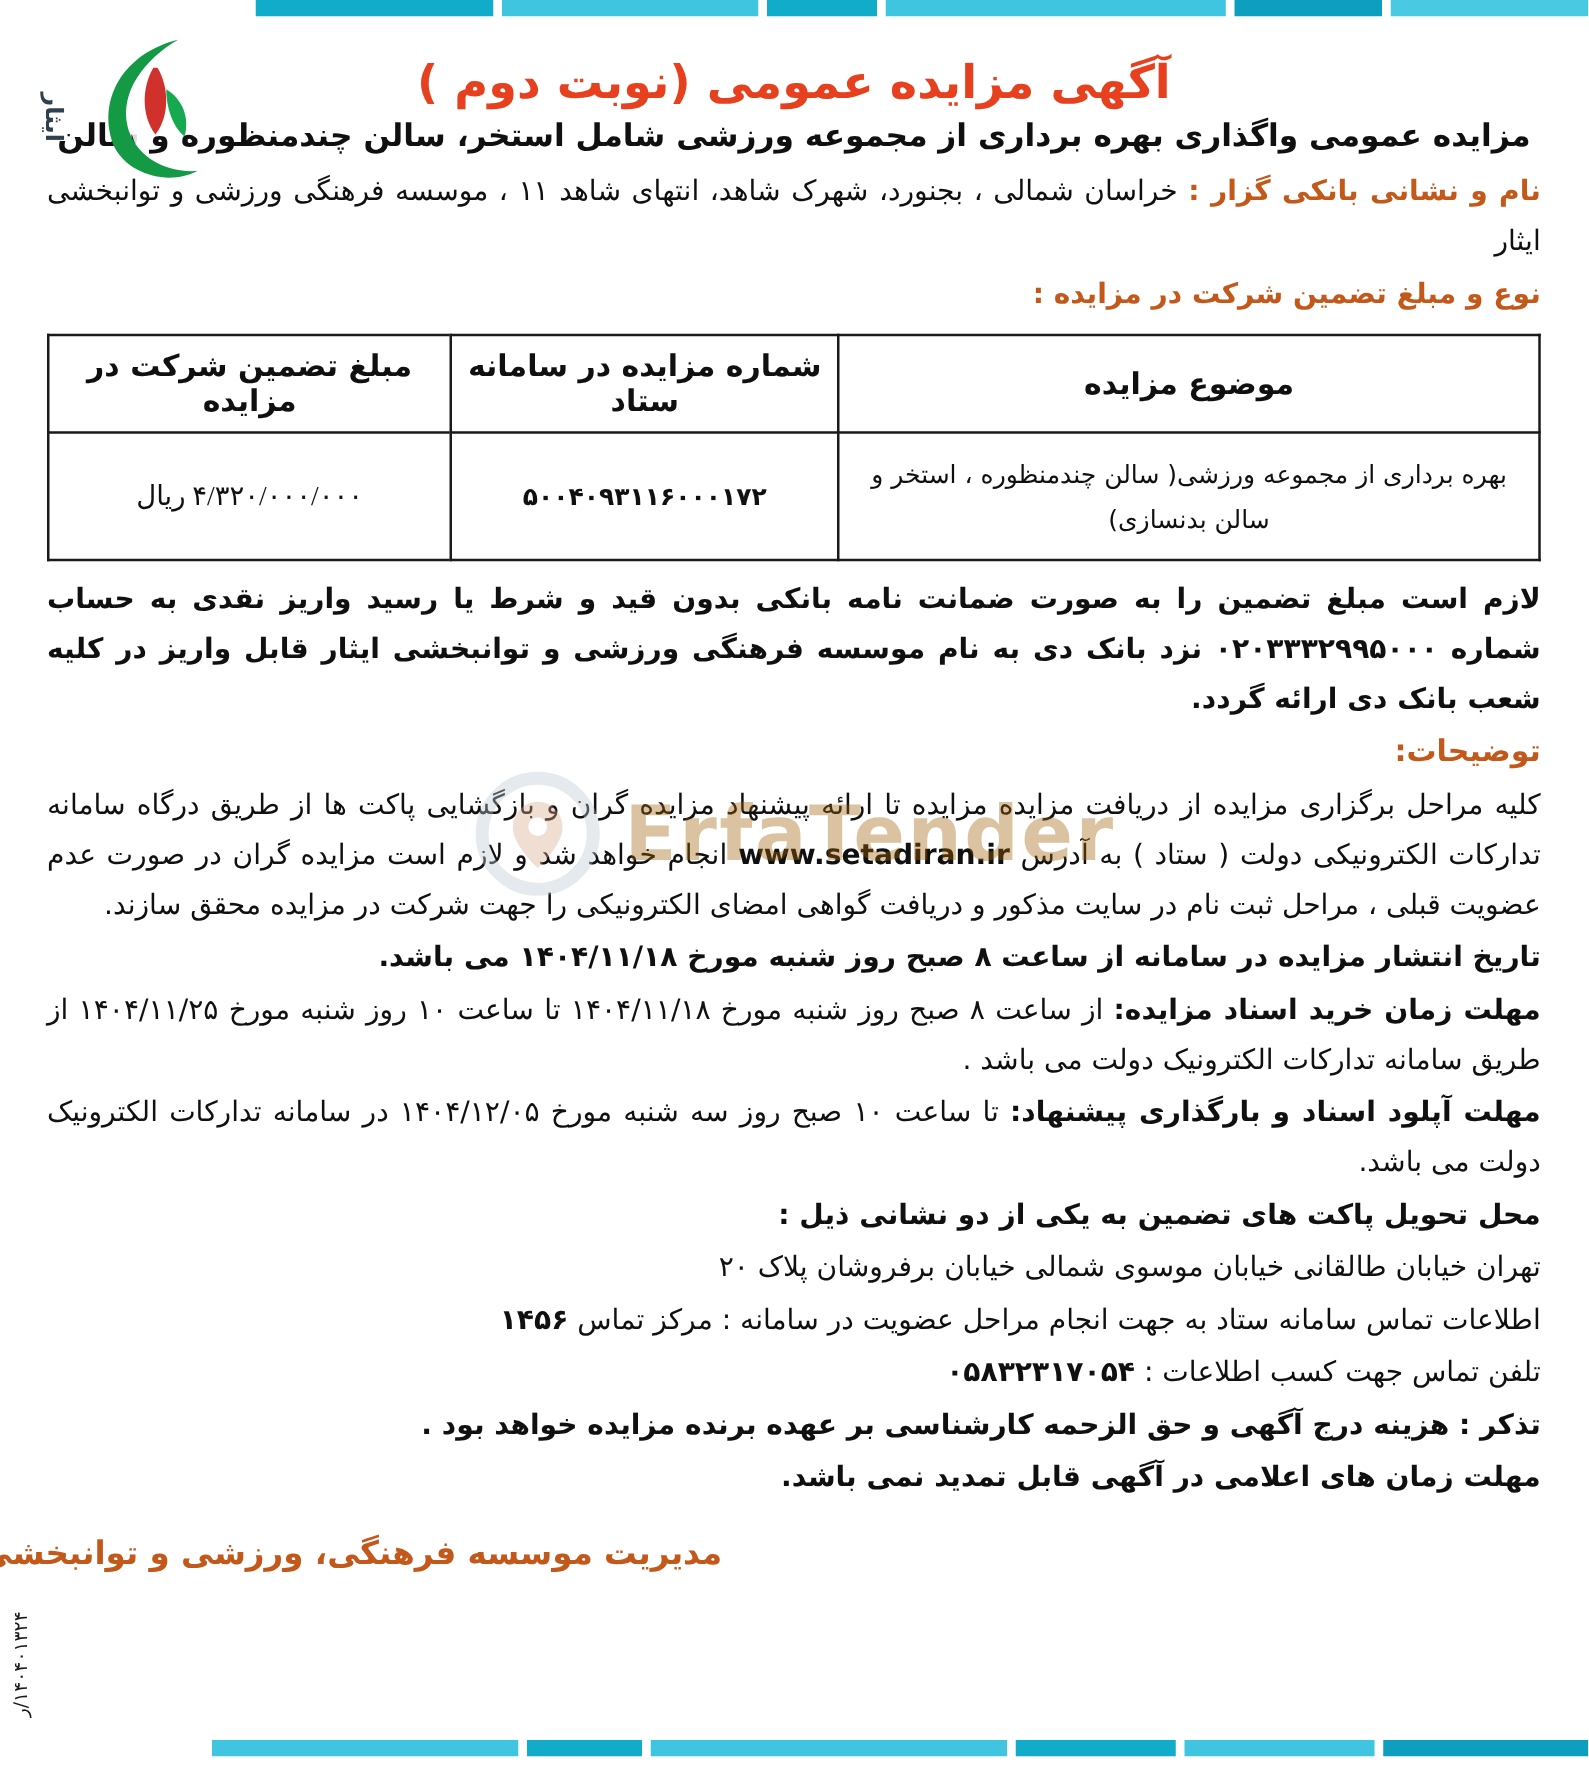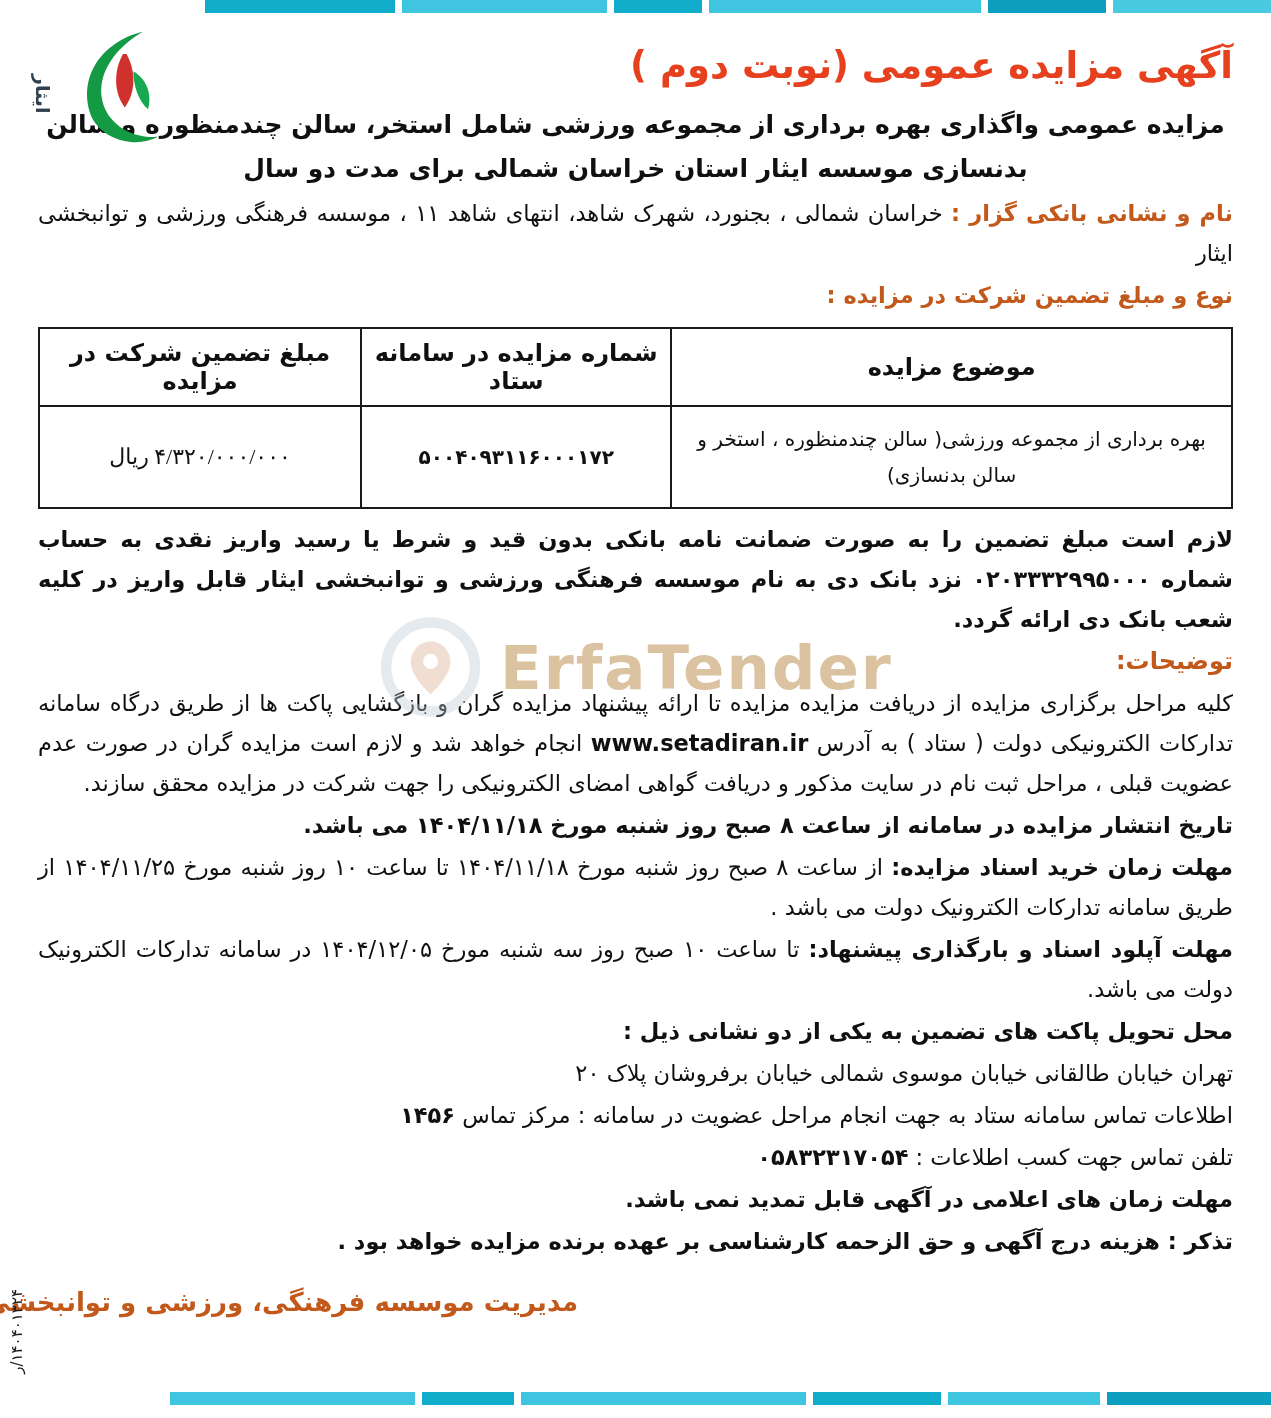--- a/index.html
+++ b/index.html
@@ -16,21 +16,21 @@
   .seg { height:13px; flex:none; }
 
   
   .logo { position:absolute; top:16px; left:28px; width:145px; height:155px; z-index:2; }
   .logo svg { display:block; width:112px; height:140px; margin-left:26px; }
   .logo-text { position:absolute; top:58px; left:4px; writing-mode:vertical-rl;
                font-weight:bold; font-size:19px; color:#31404e; letter-spacing:3px; }
 
   .content { position:relative; z-index:1; padding:24px 38px 0; }
 
-  .title   { color:#e7401e; font-size:37px; font-weight:bold; text-align:right; margin:20px 0 16px; }
+  .title   { color:#e7401e; font-size:37px; font-weight:bold; text-align:center; margin:20px 0 0; }
   .subtitle{ font-size:25px; font-weight:bold; text-align:center; line-height:44px; }
 
   .para { font-size:22.5px; line-height:40px; text-align:justify; margin:2px 0; }
   .bold { font-weight:bold; }
   .label-orange { color:#c2591b; font-weight:bold; }
   .label-bold   { font-weight:bold; }
   .big { font-size:24px; }
   .ltr { direction:ltr; unicode-bidi:embed; }
 
   table.main { width:100%; border-collapse:collapse; margin:12px 0 10px; }
@@ -80,21 +80,20 @@
       <path d="M58,70 C50,82 49,98 56,110 C62,99 63,82 58,70 Z" fill="#ffffff" opacity="0.85"></path>
     </svg>
     <div class="logo-text">ایثار</div>
   </div>
 
   <div class="content">
 
     <h1 class="title">آگهی مزایده عمومی (نوبت دوم )</h1>
 
     <div class="subtitle">مزایده عمومی واگذاری  بهره برداری از مجموعه ورزشی  شامل استخر، سالن چندمنظوره و سالن</div>
-    <div class="subtitle">بدنسازی  موسسه ایثار استان خراسان شمالی برای مدت دو سال</div>
 
     <p class="para">
       <span class="label-orange">نام و نشانی بانکی گزار :</span>
       <span>خراسان شمالی ، بجنورد، شهرک شاهد، انتهای شاهد ۱۱ ، موسسه فرهنگی ورزشی و توانبخشی ایثار</span>
     </p>
 
     <p class="para">
       <span class="label-orange">نوع و مبلغ تضمین شرکت در مزایده :</span>
     </p>
 
@@ -152,22 +151,22 @@
     <p class="para">
       <span>اطلاعات تماس سامانه ستاد به جهت انجام مراحل عضویت در سامانه : مرکز تماس</span>
       <span class="bold">۱۴۵۶</span>
     </p>
 
     <p class="para">
       <span>تلفن تماس جهت کسب اطلاعات :</span>
       <span class="bold">۰۵۸۳۲۳۱۷۰۵۴</span>
     </p>
 
+    <p class="para bold">تذکر : هزینه درج آگهی و حق الزحمه کارشناسی بر عهده برنده مزایده خواهد بود .</p>
     <p class="para bold">مهلت زمان های اعلامی در آگهی قابل تمدید نمی باشد.</p>
-    <p class="para bold">تذکر : هزینه درج آگهی و حق الزحمه کارشناسی بر عهده برنده مزایده خواهد بود .</p>
 
     <div class="footer-sign">مدیریت موسسه فرهنگی، ورزشی و توانبخشی ایثار</div>
   </div>
 
   <div class="watermark">
     <svg width="104" height="104" viewBox="0 0 110 110">
       <circle cx="55" cy="55" r="47" fill="none" stroke="#b9c9d2" stroke-width="11"></circle>
       <path d="M55 28 C43 28 34 38 34 50 C34 65 55 84 55 84 C55 84 76 65 76 50 C76 38 67 28 55 28 Z" fill="#dca98a"></path>
       <circle cx="55" cy="49" r="8" fill="#ffffff"></circle>
     </svg>

